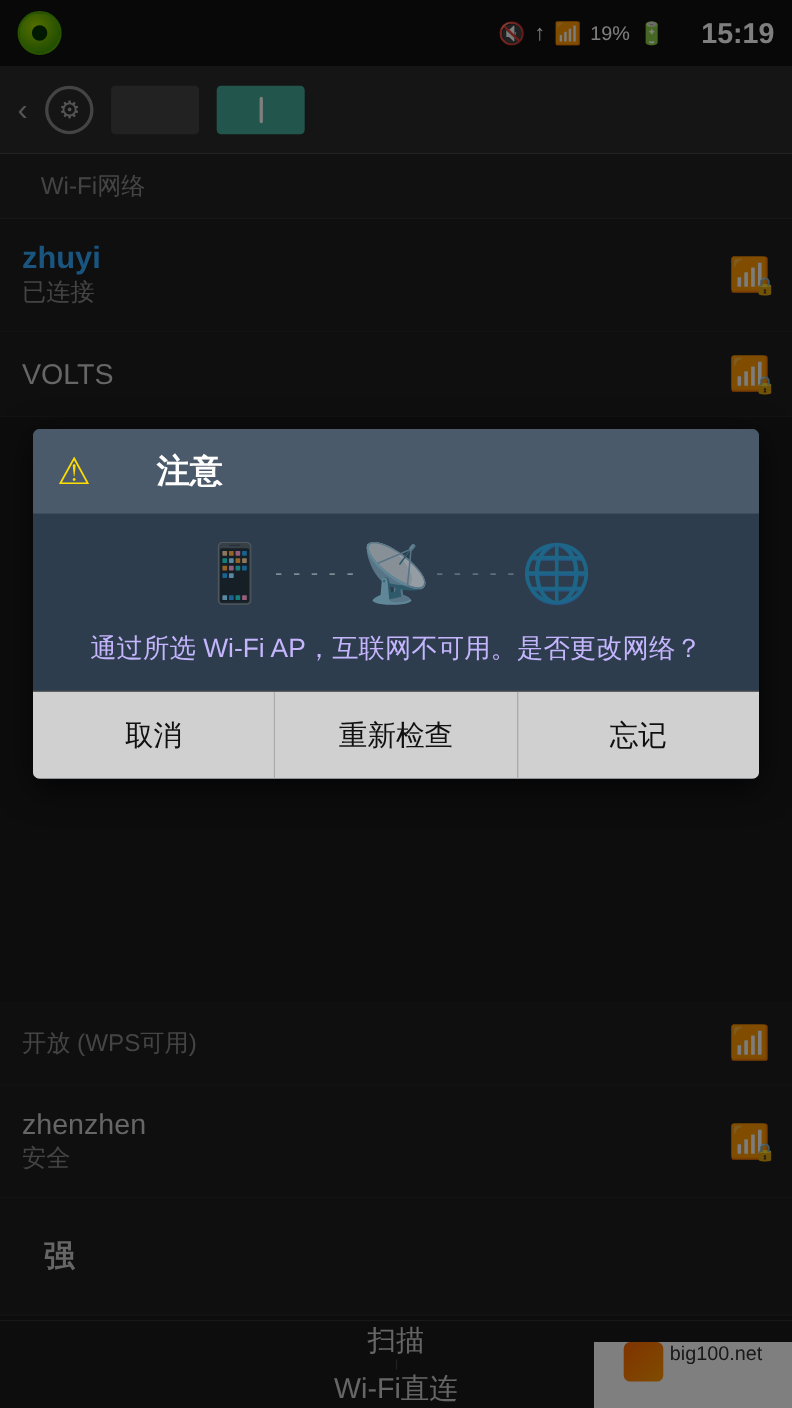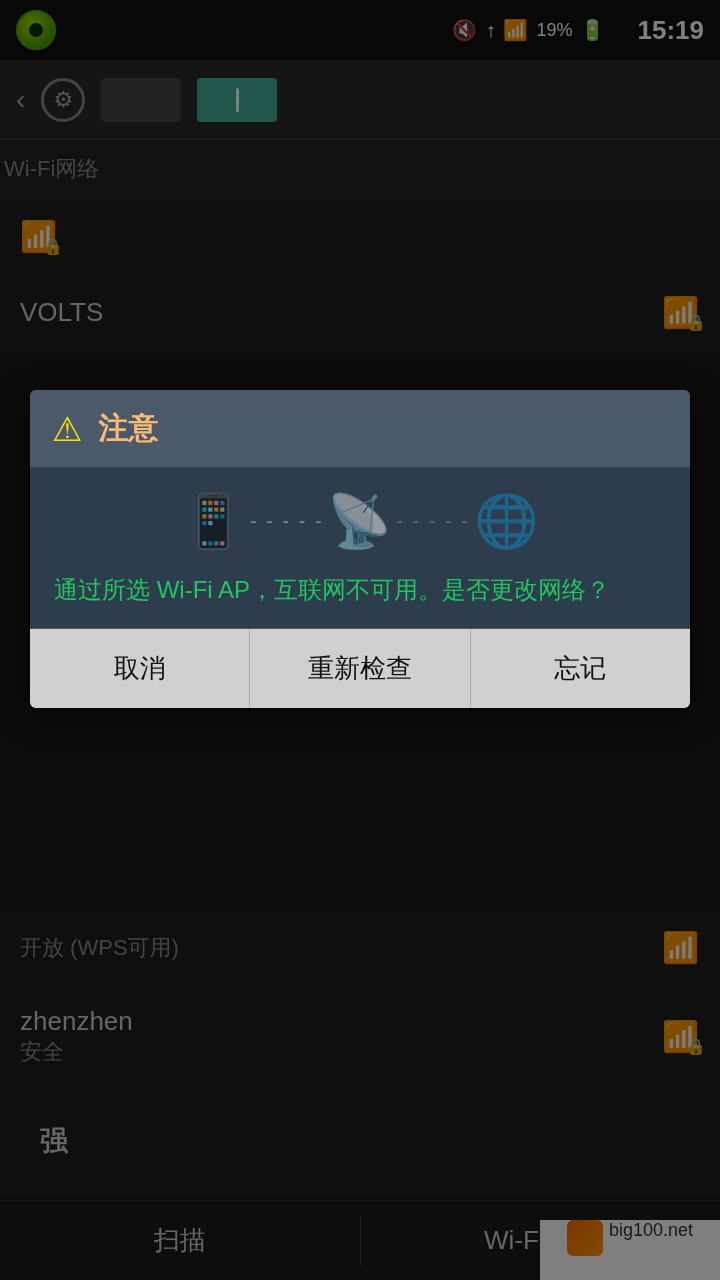--- a/index.html
+++ b/index.html
@@ -115,21 +115,21 @@
     .toolbar-toggle-line {
       width: 3px;
       height: 24px;
       background: white;
       border-radius: 2px;
     }
 
     
     .section-header {
       width: 720px;
-      padding: 14px 4px;
+      padding: 14px 37px;
       background: #222;
       color: #888;
       font-size: 22px;
       border-bottom: 1px solid #333;
     }
 
     
     .network-item {
       width: 720px;
       padding: 20px 20px;
@@ -181,23 +181,24 @@
       padding: 18px 22px;
       display: flex;
       align-items: center;
       gap: 16px;
     }
     .dialog-warning-icon {
       color: #ffdd00;
       font-size: 34px;
     }
     .dialog-title-text {
-      color: #fdba74;
+      color: #ffffff;
       font-size: 30px;
       font-weight: bold;
+      margin-left: 44px;
     }
     .dialog-body {
       background: #2d3d4d;
       padding: 24px 24px 20px;
     }
     .dialog-graphic {
       display: flex;
       align-items: center;
       justify-content: center;
       gap: 0;
@@ -221,22 +222,23 @@
       color: rgba(255,255,255,0.25);
       font-size: 20px;
       letter-spacing: 2px;
       margin: 0 4px;
     }
     .graphic-globe {
       color: rgba(255,255,255,0.35);
       font-size: 52px;
     }
     .dialog-message {
-      color: #22c55e;
+      color: #c4b5fd;
       font-size: 24px;
+      text-align: center;
       line-height: 1.5;
     }
     .dialog-buttons {
       display: flex;
       border-top: 1px solid #555;
     }
     .dialog-btn {
       flex: 1;
       padding: 22px 10px;
       background: #d0d0d0;
@@ -254,20 +256,21 @@
     
     .bottom-nav {
       position: absolute;
       bottom: 0;
       width: 720px;
       height: 80px;
       background: #1a1a1a;
       border-top: 1px solid #333;
       display: flex;
       align-items: center;
+      flex-direction: column;
     }
     .bottom-nav-item {
       flex: 1;
       display: flex;
       align-items: center;
       justify-content: center;
       color: #ccc;
       font-size: 26px;
       height: 100%;
       cursor: pointer;
@@ -350,20 +353,24 @@
   <div class="toolbar-icon">⚙</div>
   <div class="toolbar-search"></div>
   <div class="toolbar-toggle">
     <div class="toolbar-toggle-line"></div>
   </div>
 </div>
 
 <div class="section-header">Wi-Fi网络</div>
 
 <div class="network-item">
+  <div>
+    <div class="network-name-connected">zhuyi</div>
+    <div class="network-status">已连接</div>
+  </div>
   <div class="wifi-icon-wrap">
     <span style="color:#33aaff; font-size:30px;">📶</span>
     <span class="lock-small">🔒</span>
   </div>
 </div>
 
 <div class="network-item">
   <div>
     <div class="network-name">VOLTS</div>
   </div>

